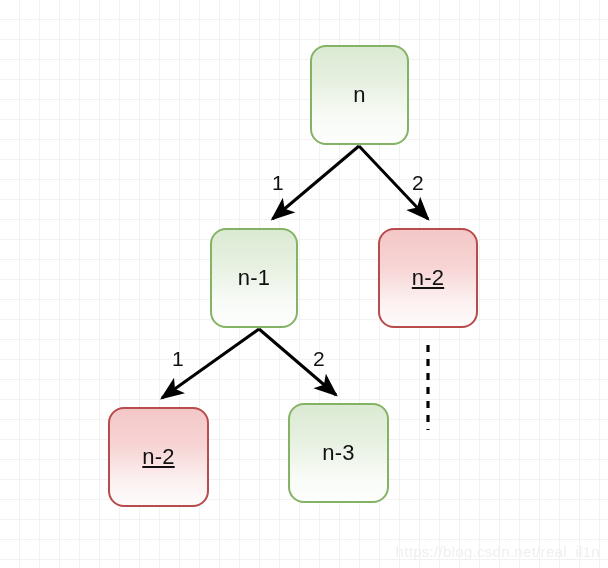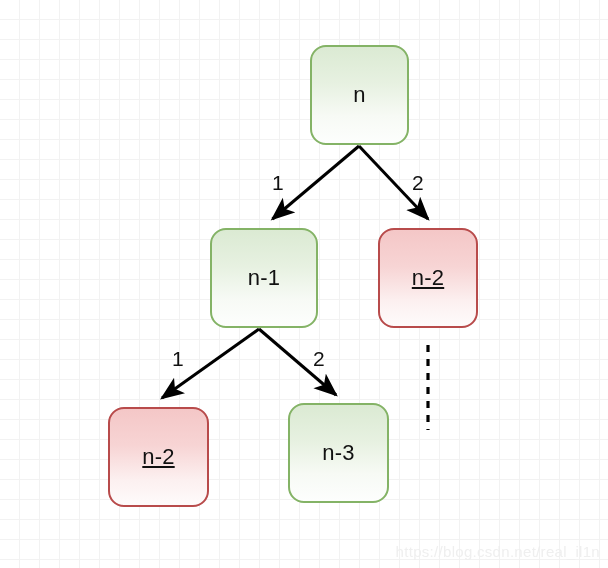--- a/index.html
+++ b/index.html
@@ -91,21 +91,21 @@
     <line x1="259" y1="329" x2="162" y2="398" stroke="#000000" stroke-width="3" marker-end="url(#arrowhead)"></line>
     <line x1="259" y1="329" x2="336" y2="395" stroke="#000000" stroke-width="3" marker-end="url(#arrowhead)"></line>
 
     <line x1="428" y1="345" x2="428" y2="430" stroke="#000000" stroke-width="3.2" stroke-dasharray="7 7"></line>
   </svg>
 
   <div class="node green" style="left:310px; top:45px; width:99px; height:100px;">
     <span class="node-label">n</span>
   </div>
 
-  <div class="node green" style="left:210px; top:228px; width:108px; height:100px;">
+  <div class="node green" style="left:210px; top:228px; width:88px; height:100px;">
     <span class="node-label">n-1</span>
   </div>
 
   <div class="node red" style="left:378px; top:228px; width:100px; height:100px;">
     <span class="node-label">n-2</span>
   </div>
 
   <div class="node red" style="left:108px; top:407px; width:101px; height:100px;">
     <span class="node-label">n-2</span>
   </div>

